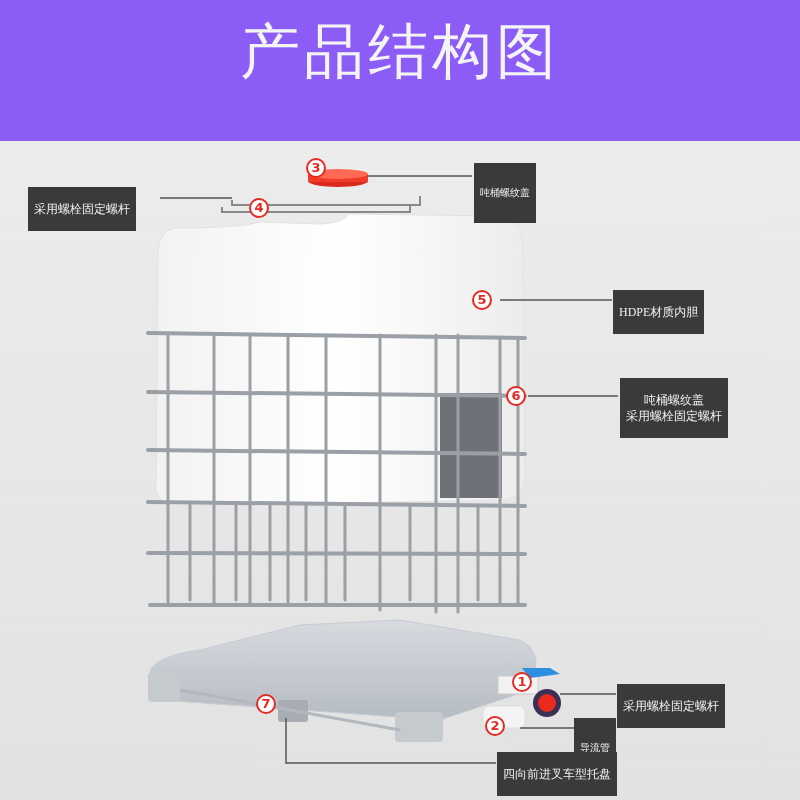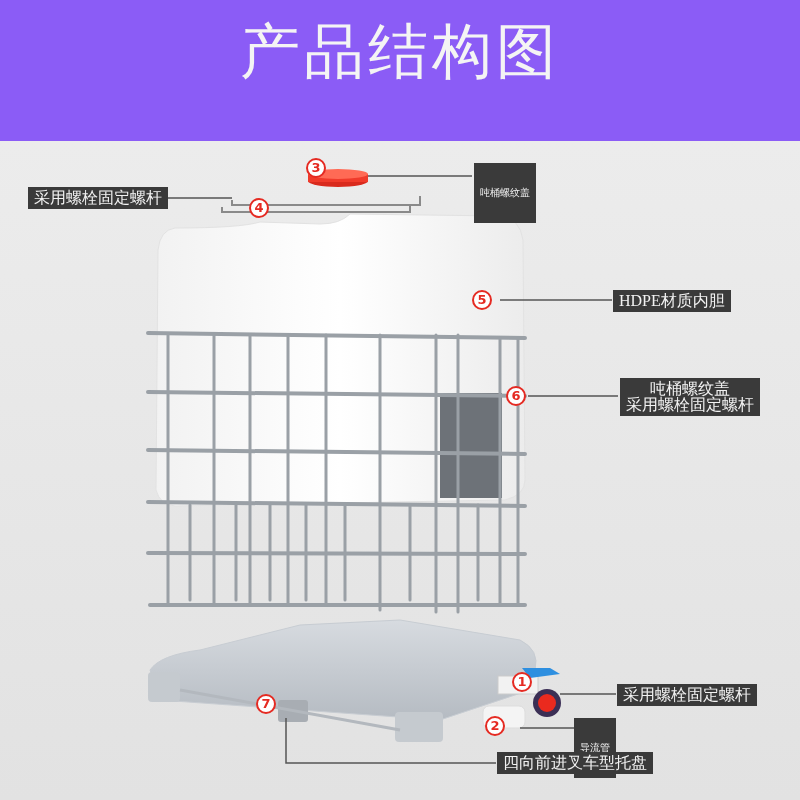--- a/index.html
+++ b/index.html
@@ -6,21 +6,21 @@
   html, body { width: 800px; height: 800px; overflow: hidden; }
   body { background: #e4e4e4; font-family: "DejaVu Sans", sans-serif; position: relative; }
 
   .header { position: absolute; left: 0; top: 0; width: 800px; height: 141px; background: #8b5cf6; }
   .header-title { position: absolute; left: 0; top: 12px; width: 800px; text-align: center; color: #f4f4f4; font-family: "DejaVu Serif", serif; font-size: 60px; letter-spacing: 4px; line-height: 78px; }
   .header-parts { position: absolute; left: 0; top: 95px; width: 800px; text-align: center; color: #f0f0f0; font-size: 24px; line-height: 32px; white-space: nowrap; }
   .header-parts span { margin: 0 3px; }
 
   .stage { position: absolute; left: 0; top: 141px; width: 800px; height: 659px; background: linear-gradient(#ececec, #e2e2e2); }
 
-  .label { position: absolute; background: #3a3a3a; color: #f2f2f2; font-family: "DejaVu Serif", serif; font-size: 16px; line-height: 16px; padding: 3px 6px; white-space: nowrap; text-align: center; }
+  .label { position: absolute; background: #3a3a3a; color: #f2f2f2; font-family: "DejaVu Serif", serif; font-size: 12px; line-height: 16px; padding: 14px 6px; white-space: nowrap; text-align: center; }
   .label.big { font-size: 10px; line-height: 20px; padding: 20px 6px; }
 
   .badge { position: absolute; width: 20px; height: 20px; border-radius: 50%; background: #fff; border: 2px solid #e52a22; color: #e52a22; font-size: 13px; font-weight: bold; line-height: 16px; text-align: center; }
 
   svg.product { position: absolute; left: 0; top: 0; }
 </style>
 </head>
 <body>
 
 <div class="header">

